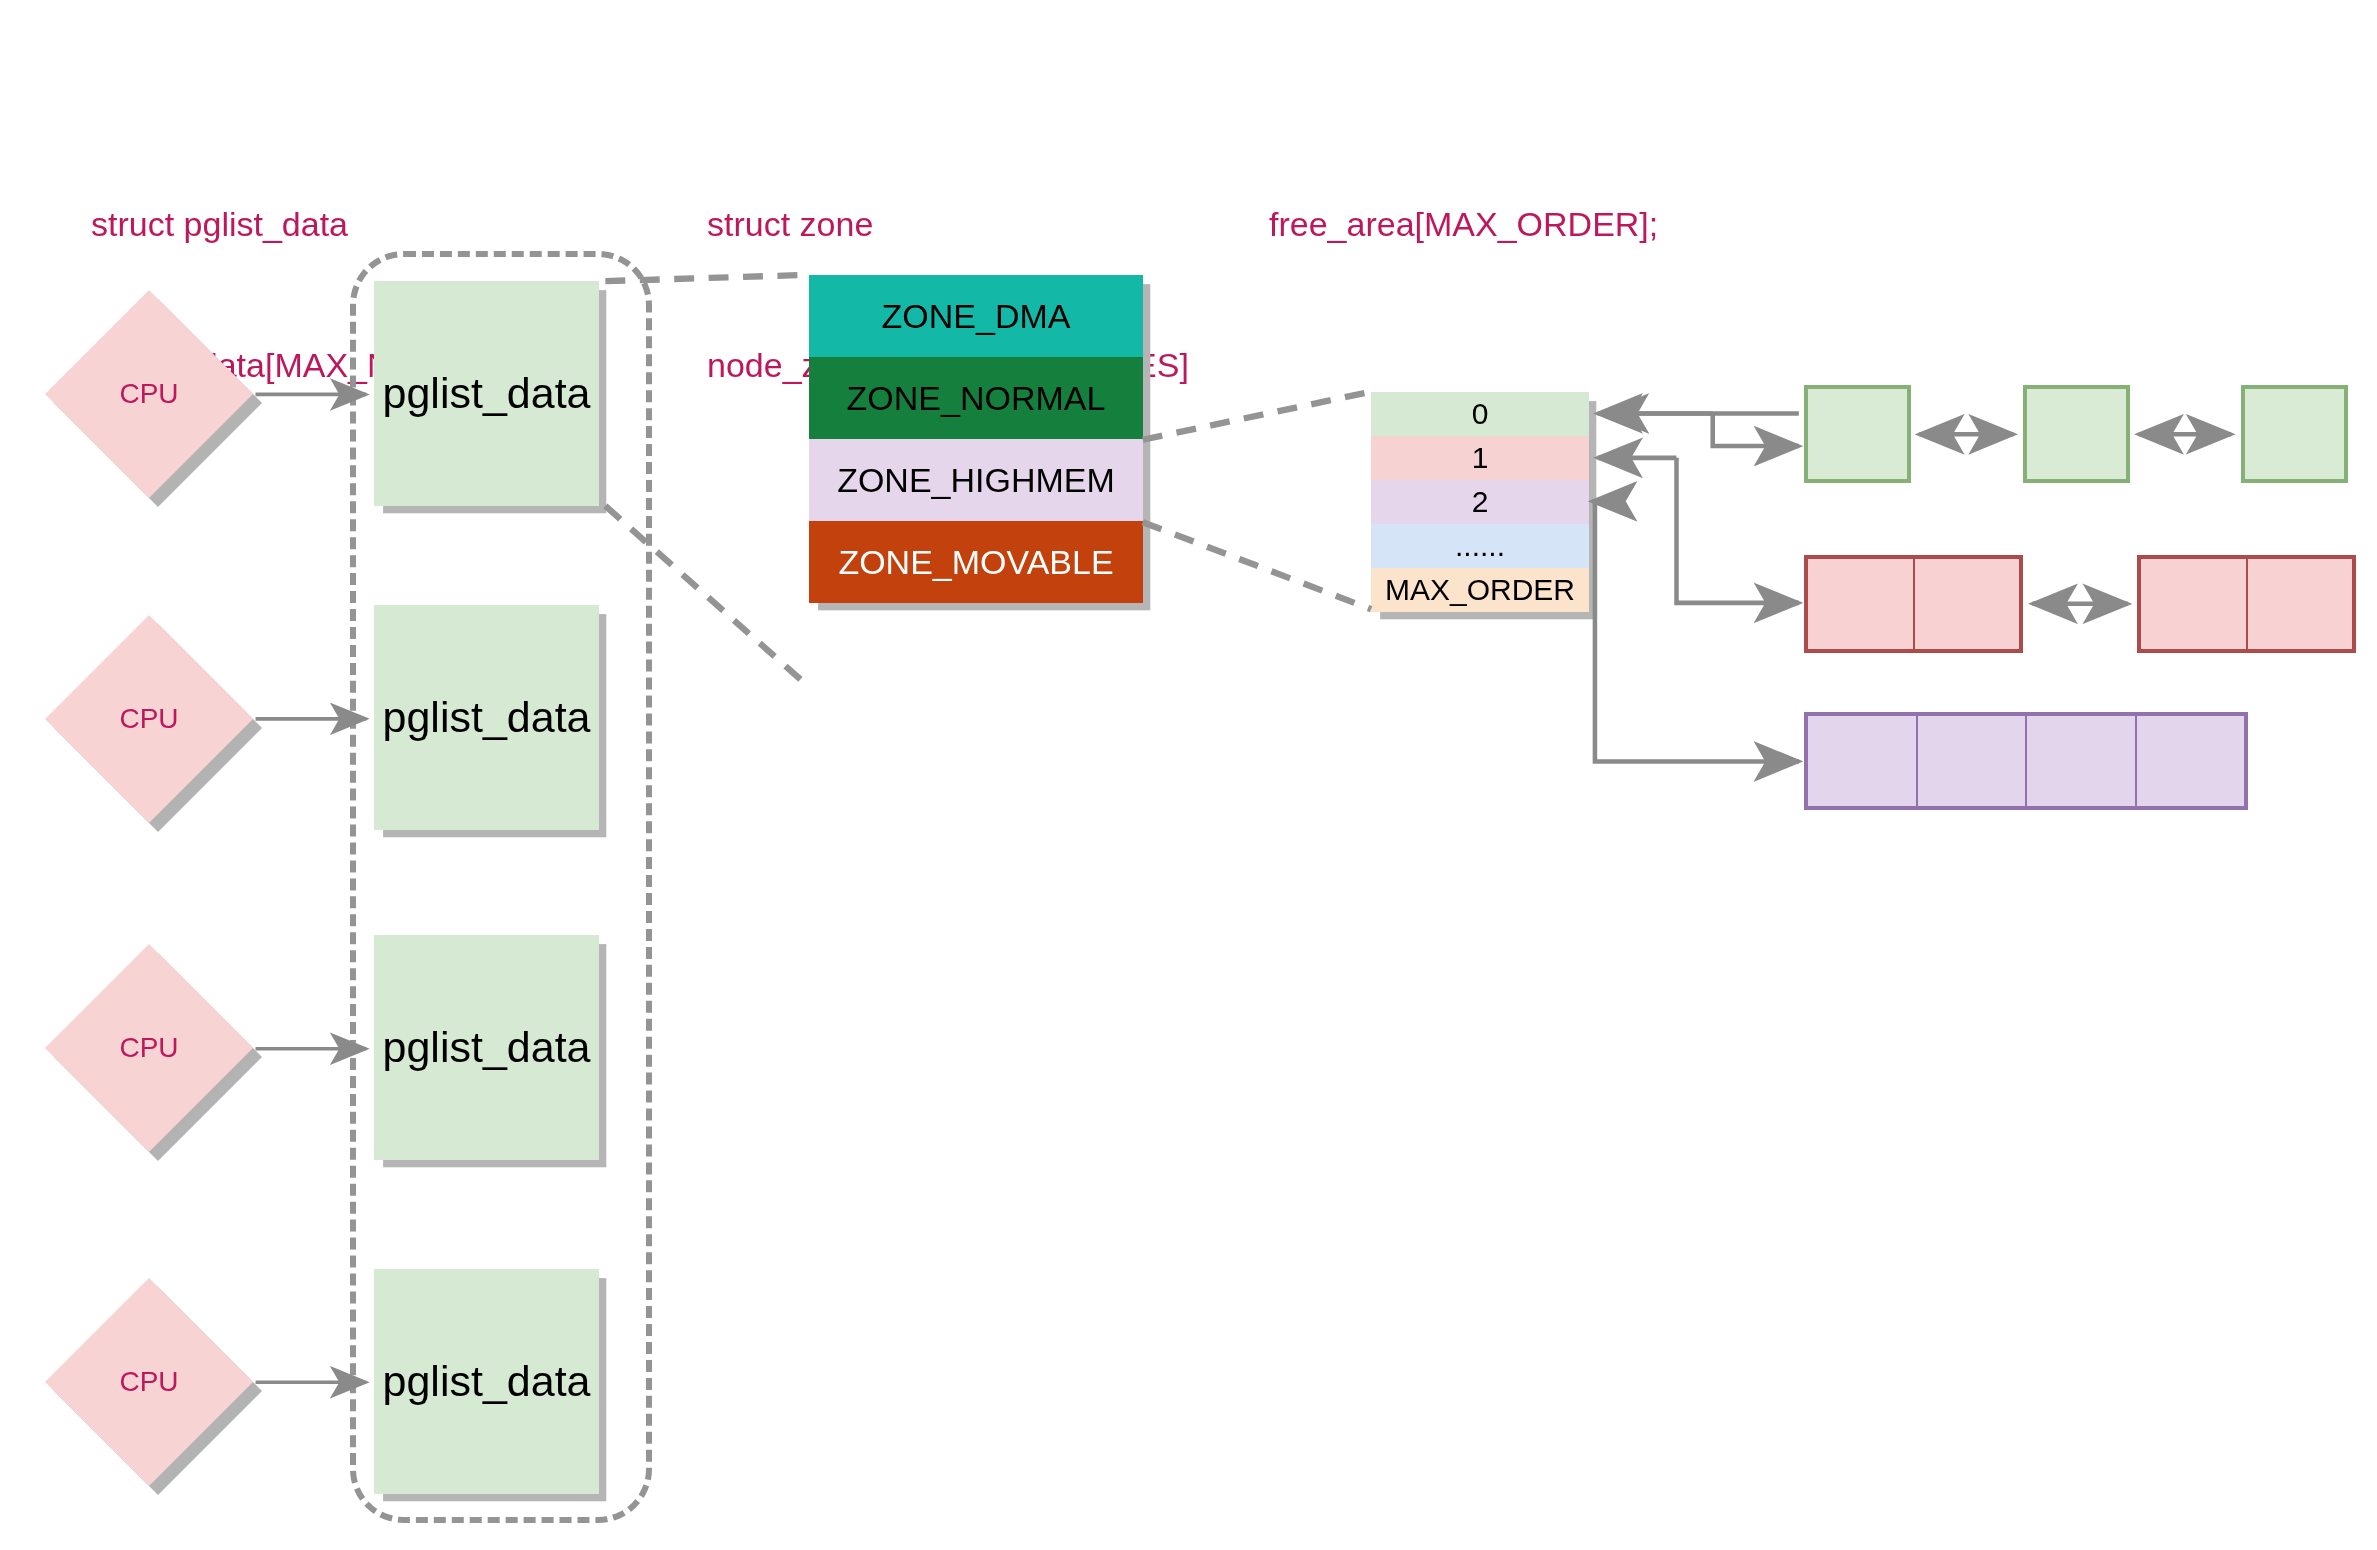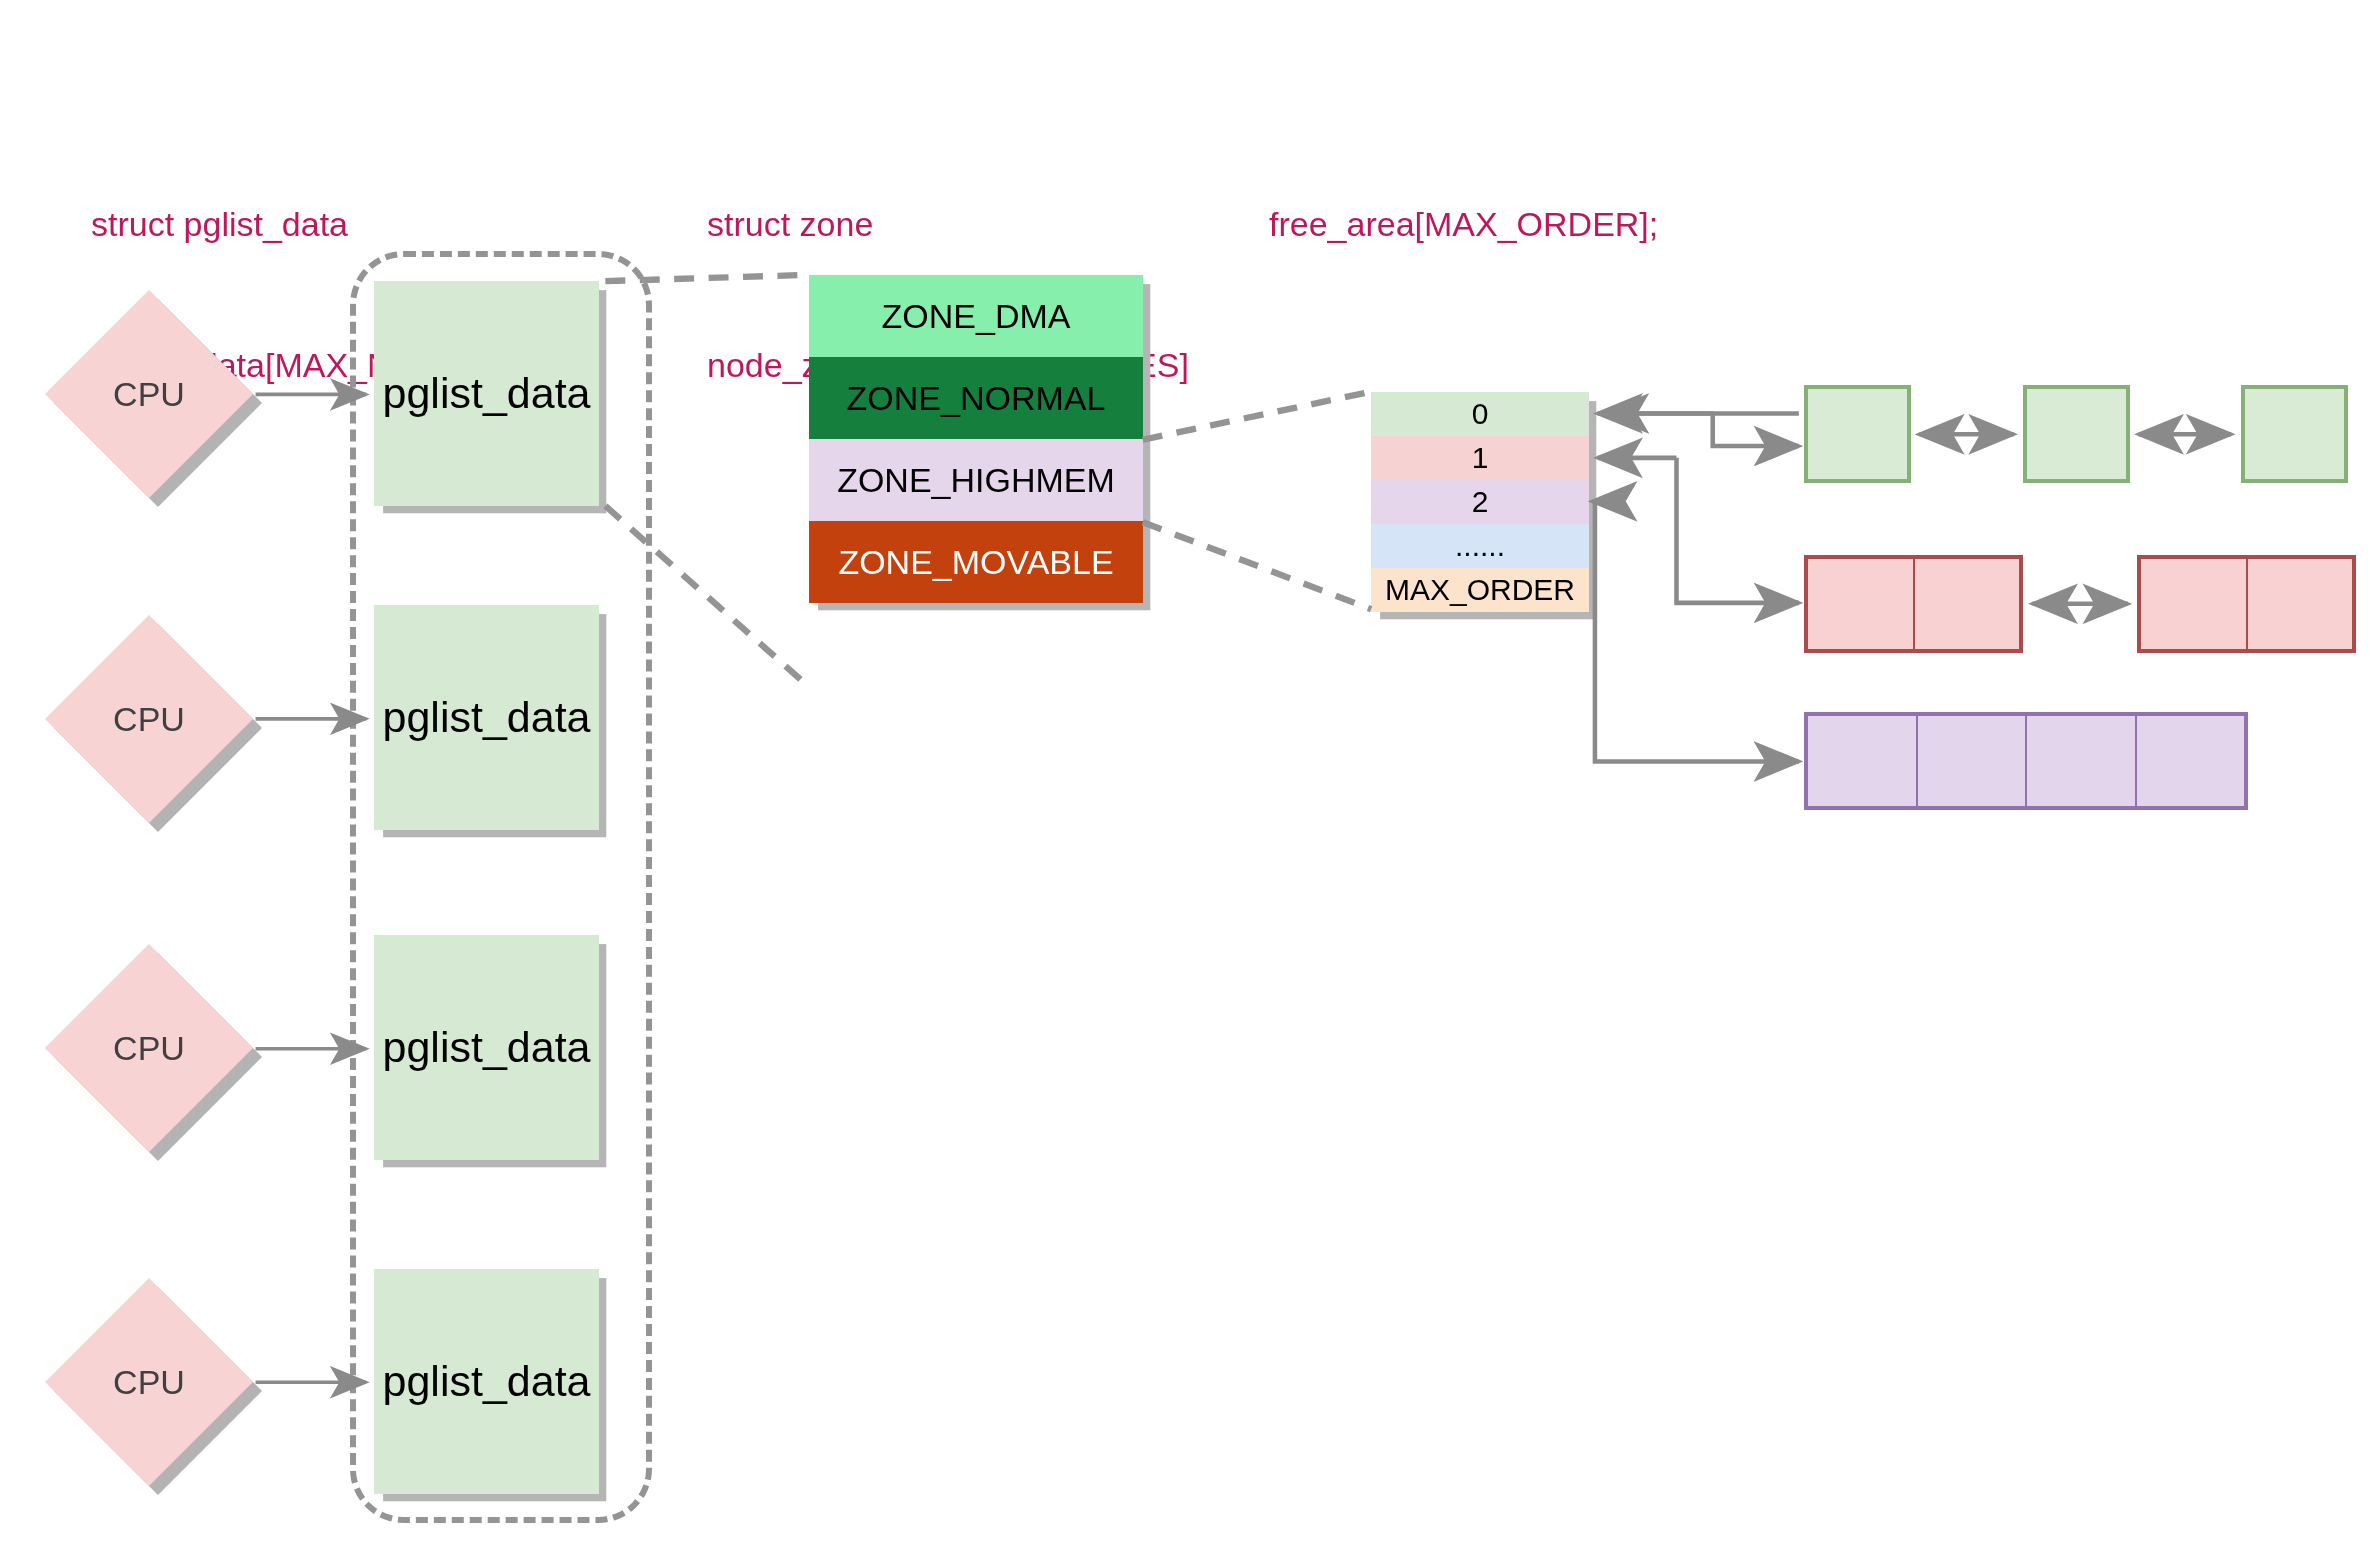--- a/index.html
+++ b/index.html
@@ -49,22 +49,22 @@
     background: #f7d3d3;
     transform: rotate(45deg) scale(0.707);
   }
   .cpu-label {
     position: absolute;
     left: 0; top: 0;
     width: 208px; height: 208px;
     display: flex;
     align-items: center;
     justify-content: center;
-    font-size: 34px;
-    color: #404040;
+    font-size: 28px;
+    color: #be185d;
   }
 
   
   .pg-box {
     position: absolute;
     width: 225px;
     height: 225px;
     background: #d6e9d3;
     box-shadow: 8.2px 8.2px 0 -0.9px #b5b5b5;
     display: flex;
@@ -187,21 +187,21 @@
     <span>pglist_data</span>
   </div>
   <div class="pg-box" style="left:374px; top:935px;">
     <span>pglist_data</span>
   </div>
   <div class="pg-box" style="left:374px; top:1269px;">
     <span>pglist_data</span>
   </div>
 
   <div class="zone-stack" style="left:809px; top:275px;">
-    <div class="zone-row" style="background:#86efac; color:#000000;">
+    <div class="zone-row" style="background:#14b8a6; color:#000000;">
       <span>ZONE_DMA</span>
     </div>
     <div class="zone-row" style="background:#15803d; color:#000000;text-align:right;">
       <span>ZONE_NORMAL</span>
     </div>
     <div class="zone-row" style="background:#e5d6ec; color:#000000;">
       <span>ZONE_HIGHMEM</span>
     </div>
     <div class="zone-row" style="background:#c2410c; color:#ffffff;">
       <span>ZONE_MOVABLE</span>

